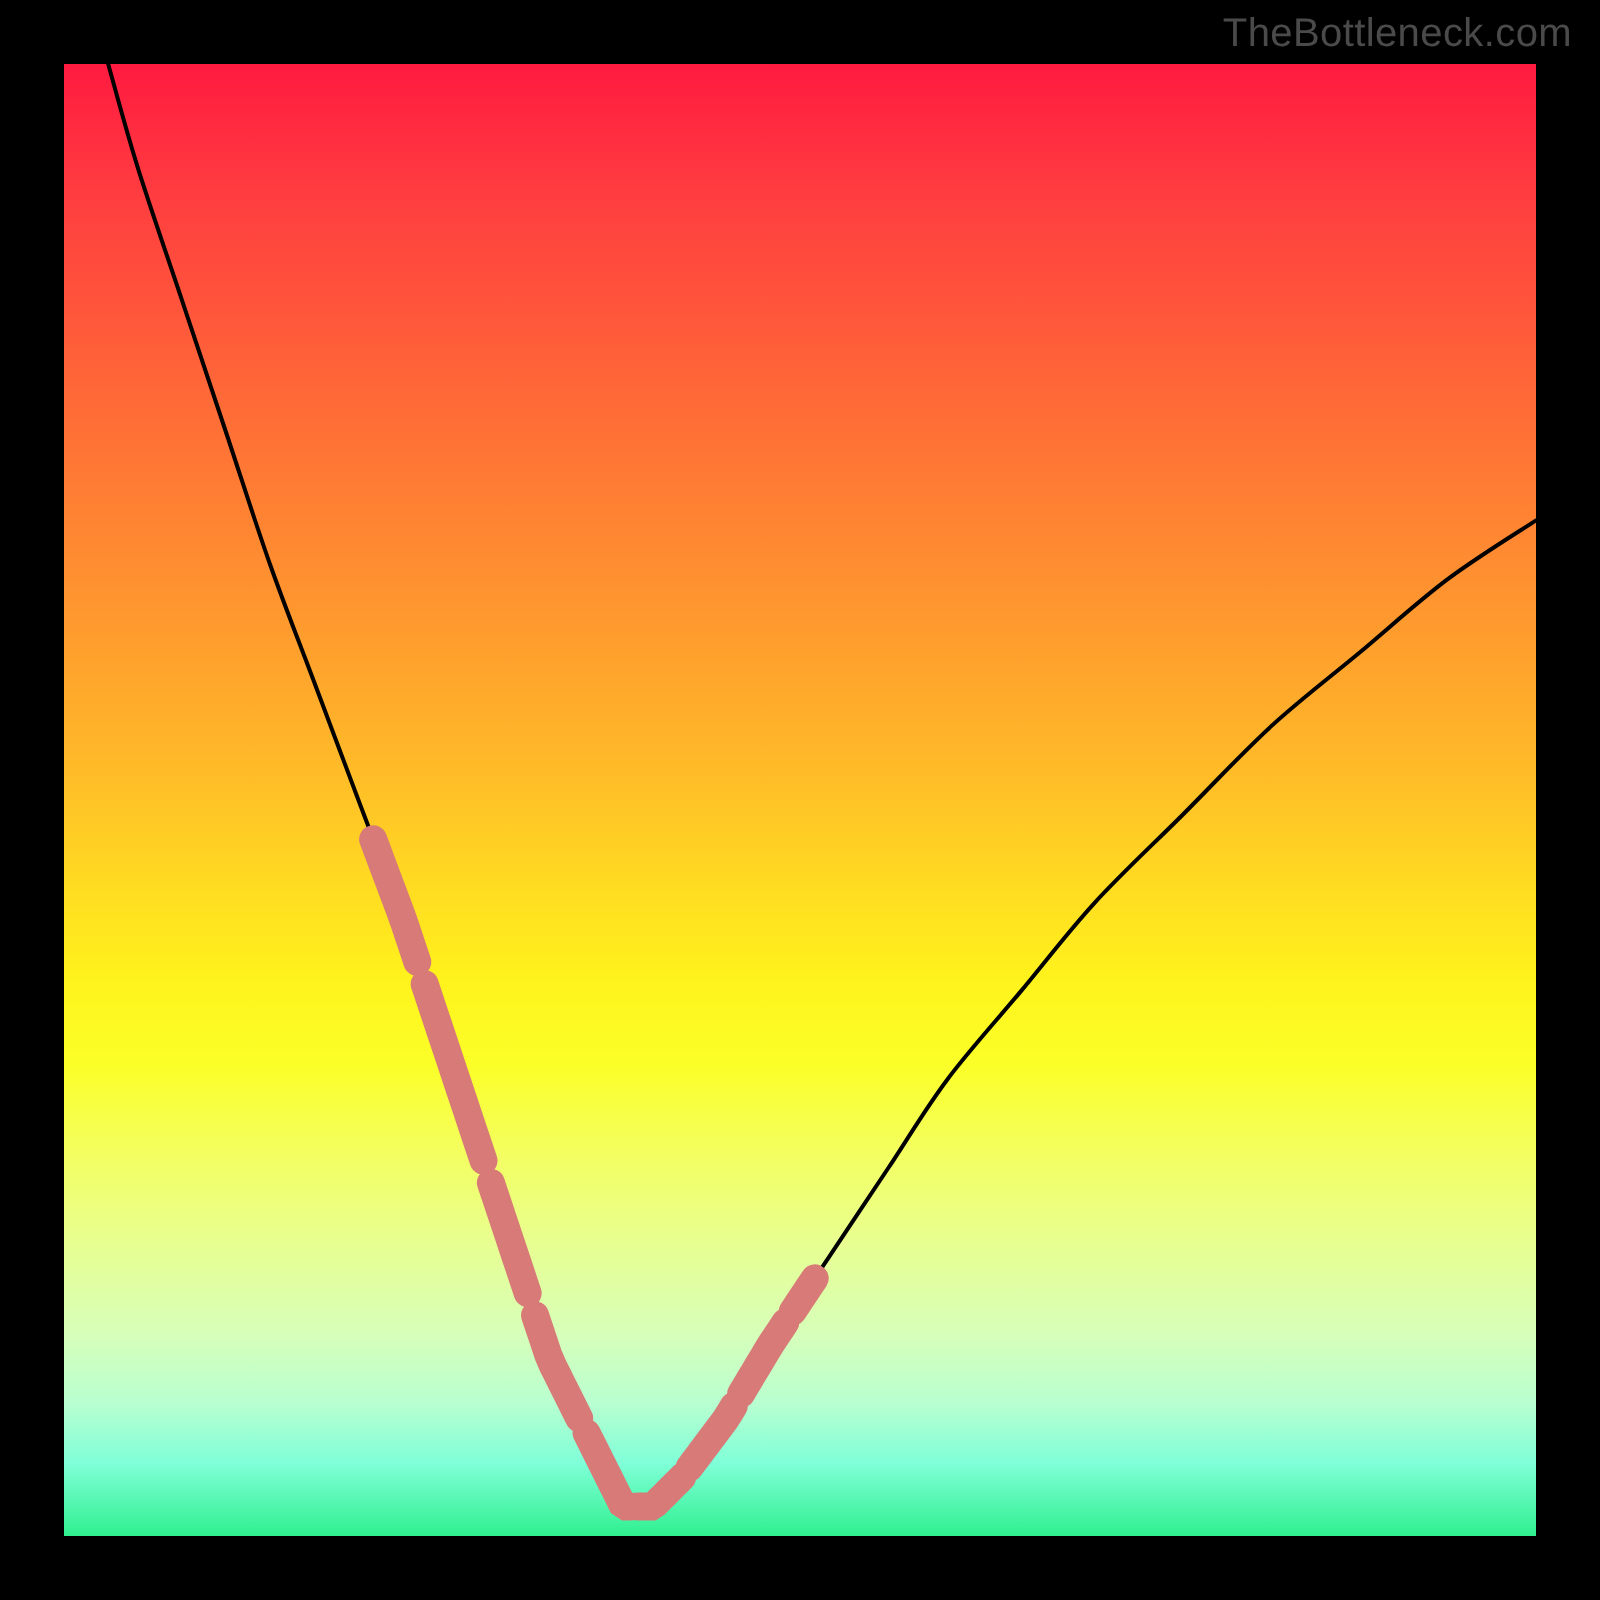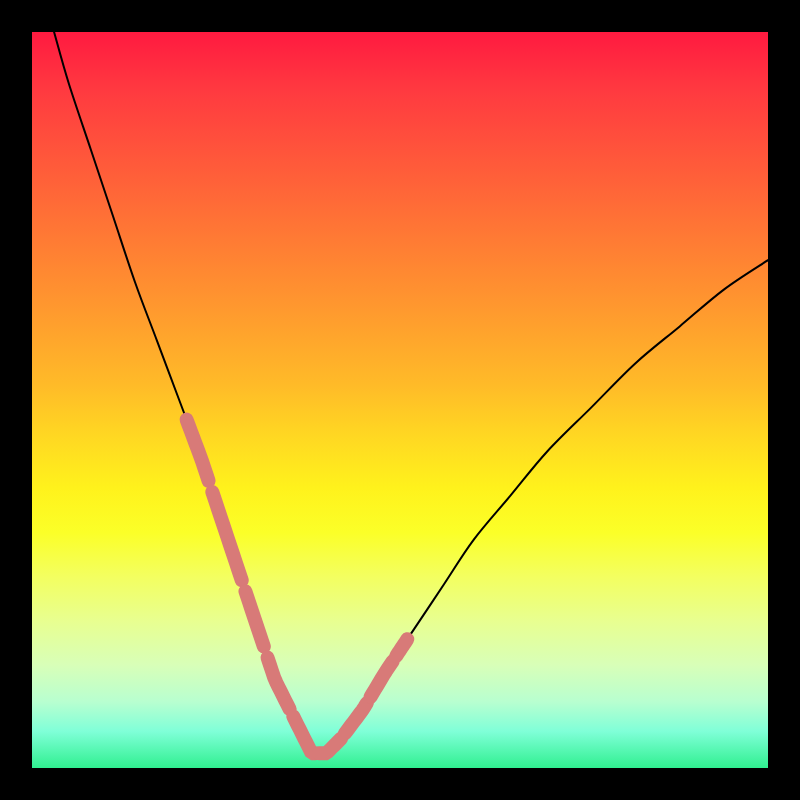--- a/index.html
+++ b/index.html
@@ -86,13 +86,14 @@
           <path d="M 213.44,559.36 L 215.27999999999997,564.88 L 217.11999999999998,570.4 L 218.95999999999998,575.92 L 220.79999999999998,581.44 L 222.64,586.96 L 224.48,592.48 L 226.32,598 L 228.16,603.52 L 230,609.04 L 231.84,614.56" class="sausage"></path>
           <path d="M 235.52,625.6 L 237.72799999999995,632.2239999999999 L 239.936,638.8480000000001 L 242.14399999999998,645.472 L 244.352,650.624 L 246.56,655.04 L 248.76799999999997,659.4559999999999 L 250.97600000000003,663.8720000000001 L 253.18399999999997,668.288 L 255.39200000000002,672.7040000000001 L 257.59999999999997,677.12" class="sausage"></path>
           <path d="M 261.28,684.48 L 263.488,688.896 L 265.69599999999997,693.312 L 267.904,697.728 L 270.112,702.144 L 272.32,706.56 L 274.528,710.976 L 276.736,715.392 L 278.944,719.808 L 281.152,721.28 L 283.36,721.28" class="sausage"></path>
           <path d="M 287.04,721.28 L 289.248,721.28 L 291.456,721.28 L 293.664,721.28 L 295.872,719.808 L 298.08000000000004,717.6 L 300.28799999999995,715.392 L 302.49600000000004,713.184 L 304.704,710.976 L 306.91200000000003,708.768 L 309.12,706.56" class="sausage"></path>
           <path d="M 312.8,701.6533333333333 L 315.008,698.7093333333333 L 317.216,695.7653333333333 L 319.424,692.8213333333333 L 321.63200000000006,689.8773333333334 L 323.84,686.9333333333334 L 326.04799999999994,683.9893333333333 L 328.25600000000003,681.0453333333334 L 330.464,678.1013333333333 L 332.672,674.6666666666666 L 334.88,670.9866666666667" class="sausage"></path>
           <path d="M 338.56,664.8533333333334 L 340.768,661.1733333333334 L 342.976,657.4933333333333 L 345.18399999999997,653.8133333333334 L 347.392,650.1333333333333 L 349.59999999999997,646.4533333333334 L 351.808,642.7733333333334 L 354.016,639.216 L 356.224,635.904 L 358.432,632.592 L 360.64,629.28" class="sausage"></path>
           <path d="M 364.32,623.76 L 365.424,622.104 L 366.528,620.4480000000001 L 367.63200000000006,618.7919999999999 L 368.736,617.136 L 369.84,615.48 L 370.944,613.8240000000001 L 372.04799999999994,612.168 L 373.152,610.512 L 374.25600000000003,608.856 L 375.36,607.2" class="sausage"></path>
         </g>
     </svg>
   </div>
+  <div class="watermark">TheBottleneck.com</div>
 </div>
 
 </body></html>

